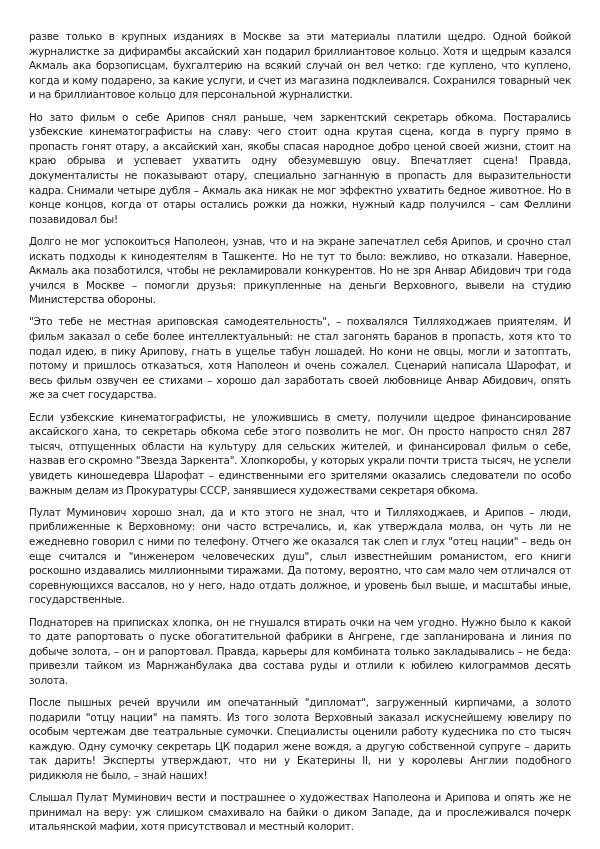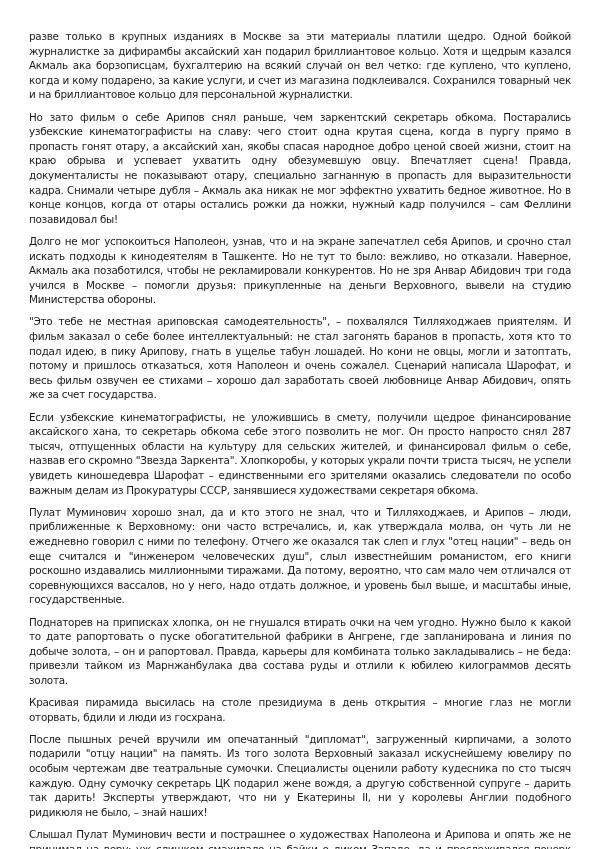--- a/index.html
+++ b/index.html
@@ -24,16 +24,15 @@
 <body>
 
 <div class="page">
   <p class="para">разве только в крупных изданиях в Москве за эти материалы платили щедро. Одной бойкой журналистке за дифирамбы аксайский хан подарил бриллиантовое кольцо. Хотя и щедрым казался Акмаль ака борзописцам, бухгалтерию на всякий случай он вел четко: где куплено, что куплено, когда и кому подарено, за какие услуги, и счет из магазина подклеивался. Сохранился товарный чек и на бриллиантовое кольцо для персональной журналистки.</p>
   <p class="para">Но зато фильм о себе Арипов снял раньше, чем заркентский секретарь обкома. Постарались узбекские кинематографисты на славу: чего стоит одна крутая сцена, когда в пургу прямо в пропасть гонят отару, а аксайский хан, якобы спасая народное добро ценой своей жизни, стоит на краю обрыва и успевает ухватить одну обезумевшую овцу. Впечатляет сцена! Правда, документалисты не показывают отару, специально загнанную в пропасть для выразительности кадра. Снимали четыре дубля – Акмаль ака никак не мог эффектно ухватить бедное животное. Но в конце концов, когда от отары остались рожки да ножки, нужный кадр получился – сам Феллини позавидовал бы!</p>
   <p class="para">Долго не мог успокоиться Наполеон, узнав, что и на экране запечатлел себя Арипов, и срочно стал искать подходы к кинодеятелям в Ташкенте. Но не тут то было: вежливо, но отказали. Наверное, Акмаль ака позаботился, чтобы не рекламировали конкурентов. Но не зря Анвар Абидович три года учился в Москве – помогли друзья: прикупленные на деньги Верховного, вывели на студию Министерства обороны.</p>
   <p class="para">"Это тебе не местная ариповская самодеятельность", – похвалялся Тилляходжаев приятелям. И фильм заказал о себе более интеллектуальный: не стал загонять баранов в пропасть, хотя кто то подал идею, в пику Арипову, гнать в ущелье табун лошадей. Но кони не овцы, могли и затоптать, потому и пришлось отказаться, хотя Наполеон и очень сожалел. Сценарий написала Шарофат, и весь фильм озвучен ее стихами – хорошо дал заработать своей любовнице Анвар Абидович, опять же за счет государства.</p>
   <p class="para">Если узбекские кинематографисты, не уложившись в смету, получили щедрое финансирование аксайского хана, то секретарь обкома себе этого позволить не мог. Он просто напросто снял 287 тысяч, отпущенных области на культуру для сельских жителей, и финансировал фильм о себе, назвав его скромно "Звезда Заркента". Хлопкоробы, у которых украли почти триста тысяч, не успели увидеть киношедевра Шарофат – единственными его зрителями оказались следователи по особо важным делам из Прокуратуры СССР, занявшиеся художествами секретаря обкома.</p>
   <p class="para">Пулат Муминович хорошо знал, да и кто этого не знал, что и Тилляходжаев, и Арипов – люди, приближенные к Верховному: они часто встречались, и, как утверждала молва, он чуть ли не ежедневно говорил с ними по телефону. Отчего же оказался так слеп и глух "отец нации" – ведь он еще считался и "инженером человеческих душ", слыл известнейшим романистом, его книги роскошно издавались миллионными тиражами. Да потому, вероятно, что сам мало чем отличался от соревнующихся вассалов, но у него, надо отдать должное, и уровень был выше, и масштабы иные, государственные.</p>
   <p class="para">Поднаторев на приписках хлопка, он не гнушался втирать очки на чем угодно. Нужно было к какой то дате рапортовать о пуске обогатительной фабрики в Ангрене, где запланирована и линия по добыче золота, – он и рапортовал. Правда, карьеры для комбината только закладывались – не беда: привезли тайком из Марнжанбулака два состава руды и отлили к юбилею килограммов десять золота.</p>
-  <p class="para">Красивая пирамида высилась на столе президиума в день открытия – многие глаз не могли оторвать, бдили и люди из госхрана.</p>
   <p class="para">После пышных речей вручили им опечатанный "дипломат", загруженный кирпичами, а золото подарили "отцу нации" на память. Из того золота Верховный заказал искуснейшему ювелиру по особым чертежам две театральные сумочки. Специалисты оценили работу кудесника по сто тысяч каждую. Одну сумочку секретарь ЦК подарил жене вождя, а другую собственной супруге – дарить так дарить! Эксперты утверждают, что ни у Екатерины II, ни у королевы Англии подобного ридикюля не было, – знай наших!</p>
   <p class="para">Слышал Пулат Муминович вести и пострашнее о художествах Наполеона и Арипова и опять же не принимал на веру: уж слишком смахивало на байки о диком Западе, да и прослеживался почерк итальянской мафии, хотя присутствовал и местный колорит.</p>
 </div>
 
 </body></html>

